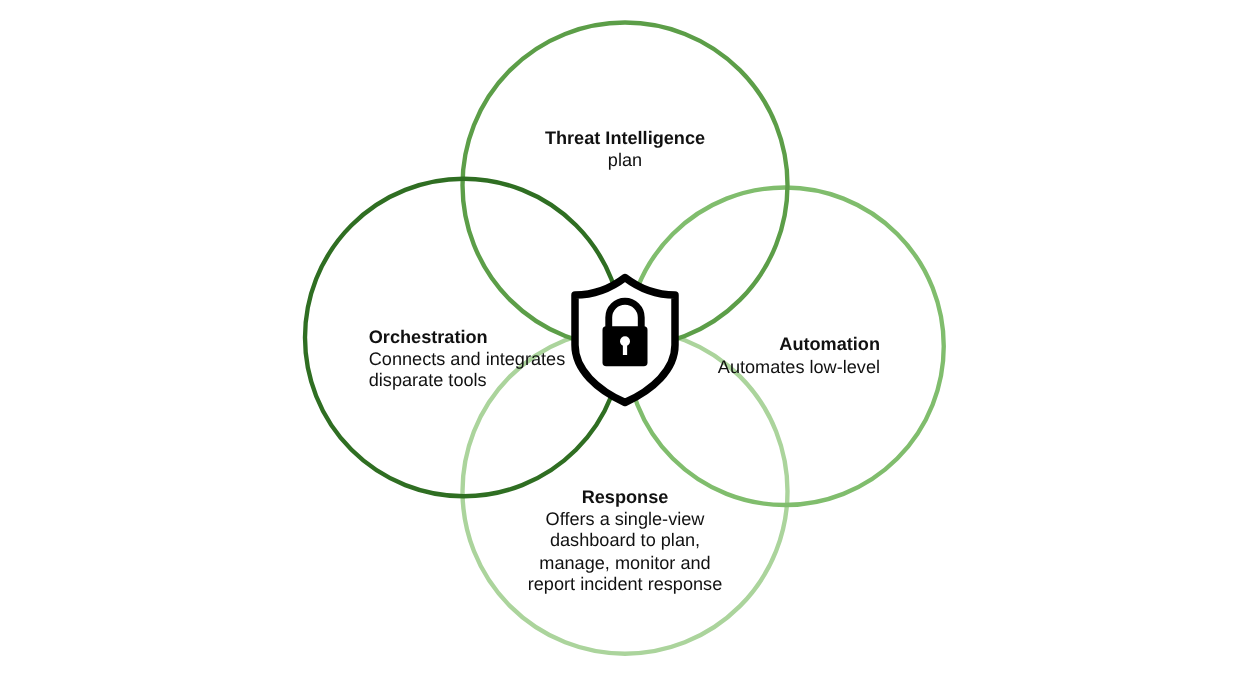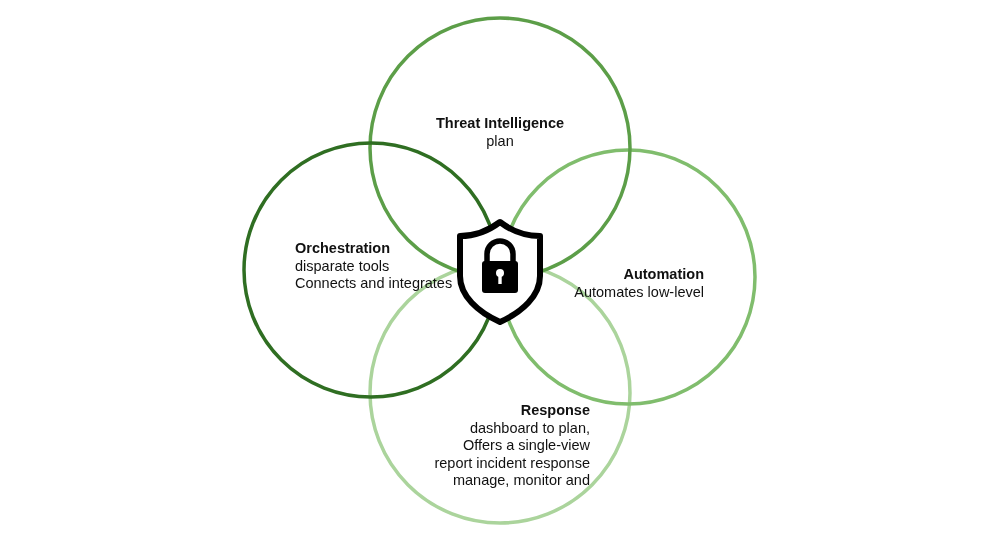--- a/index.html
+++ b/index.html
@@ -1,19 +1,19 @@
 <!DOCTYPE html>
 <html><head>
 <meta charset="utf-8">
 <style>
   html, body { margin:0; padding:0; background:#ffffff; }
   body { width:1000px; height:544px; position:relative; overflow:hidden;
          font-family:"Liberation Sans", sans-serif; color:#111; }
   svg.diagram { position:absolute; left:0; top:0; }
-  .label { position:absolute; font-size:14.5px; line-height:17.5px;margin-top:12px; }
+  .label { position:absolute; font-size:14.5px; line-height:17.5px; }
   .label .title { font-weight:bold; display:block; }
   .label .desc { display:block; }
   .center { text-align:center; }
   .left { text-align:left; }
   .right { text-align:right; }
 </style>
 </head>
 <body>
 
 <svg class="diagram" width="1000" height="544" viewBox="0 0 1000 544">
@@ -30,30 +30,30 @@
     <circle cx="500" cy="273" r="4" fill="#fff"></circle>
     <rect x="498.3" y="274" width="3.4" height="10" fill="#fff"></rect>
   </g>
 </svg>
 
 <div class="label center" style="left:410px; top:103px; width:180px;">
   <span class="title">Threat Intelligence</span>
   <span class="desc">plan</span>
 </div>
 
-<div class="label left" style="left:295px; top:228px; width:170px;">
+<div class="label left" style="left:295px; top:262px; width:170px;">
   <span class="title">Orchestration</span>
+  <span class="desc">Connects and integrates</span>
   <span class="desc">disparate tools</span>
-  <span class="desc">Connects and integrates</span>
 </div>
 
-<div class="label right" style="left:540px; top:254px; width:164px;">
+<div class="label right" style="left:540px; top:268px; width:164px;">
   <span class="title">Automation</span>
   <span class="desc">Automates low-level</span>
 </div>
 
-<div class="label center" style="left:410px; top:390px; width:180px;text-align:right;">
+<div class="label center" style="left:410px; top:390px; width:180px;">
   <span class="title">Response</span>
+  <span class="desc">Offers a single-view</span>
   <span class="desc">dashboard to plan,</span>
-  <span class="desc">Offers a single-view</span>
+  <span class="desc">manage, monitor and</span>
   <span class="desc">report incident response</span>
-  <span class="desc">manage, monitor and</span>
 </div>
 
 </body></html>

